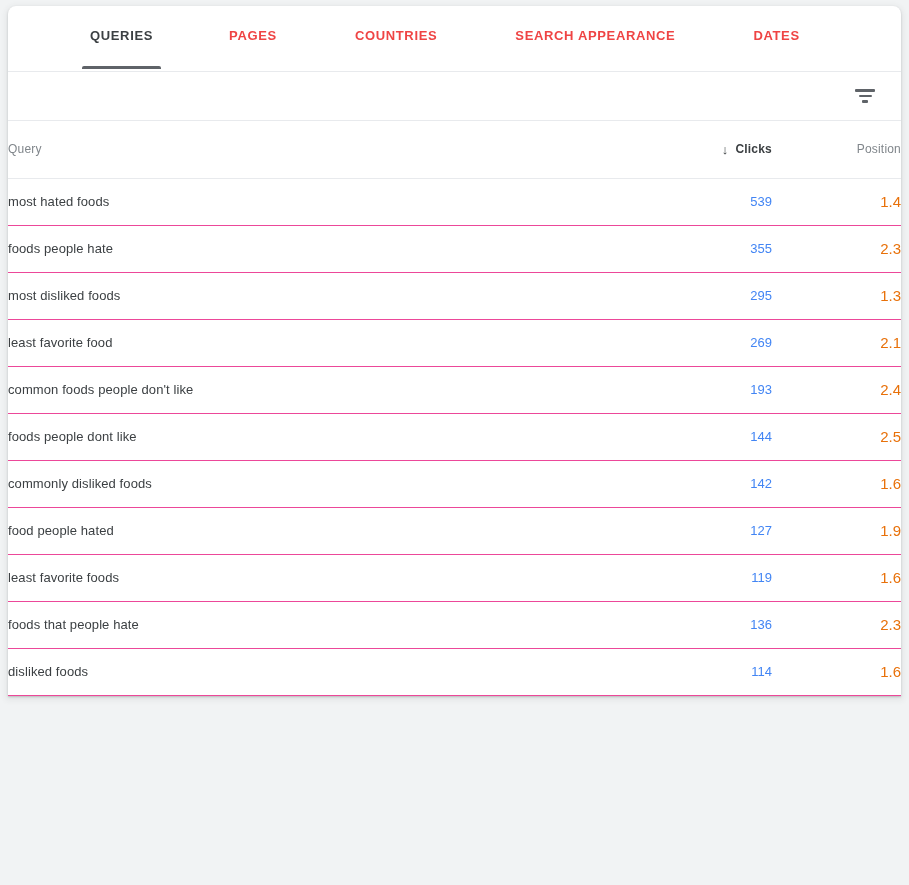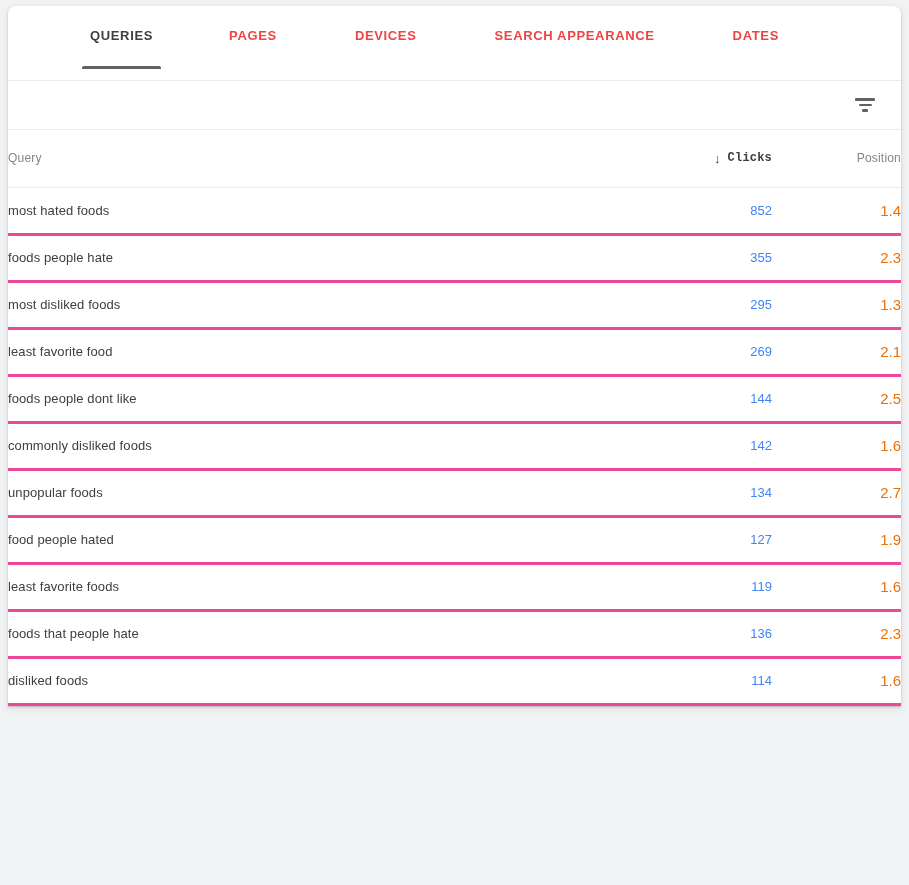--- a/index.html
+++ b/index.html
@@ -26,21 +26,21 @@
     box-shadow: 0 1px 2px 0 rgba(60,64,67,0.25),
                 0 2px 6px 2px rgba(60,64,67,0.08);
     overflow: hidden;
   }
 
   
   .tabbar {
     position: relative;
     display: flex;
     align-items: flex-start;
-    height: 75px;
+    height: 66px;
     padding: 0 28px;
     box-sizing: border-box;
   }
   .tab {
     position: relative;
     flex: 0 0 auto;
     padding: 22px 16px 0 16px;
     font-size: 13px;
     letter-spacing: 0.65px;
     font-weight: bold;
@@ -159,26 +159,25 @@
   .sort-arrow {
     font-size: 13px;
     color: #3c4043;
     line-height: 1;
   }
   .sorted-label {
     font-weight: bold;
     color: #3c4043;
     font-size: 12px;
     letter-spacing: 0.2px;
-    font-family: Liberation Mono, monospace;
   }
 
   tbody tr {
     height: 47px;
-    border-bottom: 3px solid #ec4899;
+    border-bottom: 1px solid #ec4899;
   }
   td.c-query {
     text-align: left;
     padding-left: 30px;
     font-size: 13px;
     color: #3c4043;
     letter-spacing: 0.1px;
   }
   td.c-clicks {
     text-align: right;
@@ -199,22 +198,22 @@
 <div class="card">
 
   <div class="tabbar">
     <div class="tab active tab-queries">
       <span>QUERIES</span>
       <span class="underline"></span>
     </div>
     <div class="tab tab-pages">
       <span>PAGES</span>
     </div>
-    <div class="tab tab-devices">
-      <span>DEVICES</span>
+    <div class="tab tab-countries">
+      <span>COUNTRIES</span>
     </div>
     <div class="tab tab-appear">
       <span>SEARCH APPEARANCE</span>
     </div>
     <div class="tab tab-dates">
       <span>DATES</span>
     </div>
     <div class="tabbar-divider"></div>
   </div>
 
@@ -244,54 +243,54 @@
           </span>
         </th>
         <th class="h-position">
           <span>Position</span>
         </th>
       </tr>
     </thead>
     <tbody id="table-body">
         <tr>
           <td class="c-query">most hated foods</td>
-          <td class="c-clicks">852</td>
+          <td class="c-clicks">539</td>
           <td class="c-position">1.4</td>
         </tr>
         <tr>
           <td class="c-query">foods people hate</td>
           <td class="c-clicks">355</td>
           <td class="c-position">2.3</td>
         </tr>
         <tr>
           <td class="c-query">most disliked foods</td>
           <td class="c-clicks">295</td>
           <td class="c-position">1.3</td>
         </tr>
         <tr>
           <td class="c-query">least favorite food</td>
           <td class="c-clicks">269</td>
           <td class="c-position">2.1</td>
         </tr>
         <tr>
+          <td class="c-query">common foods people don't like</td>
+          <td class="c-clicks">193</td>
+          <td class="c-position">2.4</td>
+        </tr>
+        <tr>
           <td class="c-query">foods people dont like</td>
           <td class="c-clicks">144</td>
           <td class="c-position">2.5</td>
         </tr>
         <tr>
           <td class="c-query">commonly disliked foods</td>
           <td class="c-clicks">142</td>
           <td class="c-position">1.6</td>
         </tr>
         <tr>
-          <td class="c-query">unpopular foods</td>
-          <td class="c-clicks">134</td>
-          <td class="c-position">2.7</td>
-        </tr>
-        <tr>
           <td class="c-query">food people hated</td>
           <td class="c-clicks">127</td>
           <td class="c-position">1.9</td>
         </tr>
         <tr>
           <td class="c-query">least favorite foods</td>
           <td class="c-clicks">119</td>
           <td class="c-position">1.6</td>
         </tr>
         <tr>

